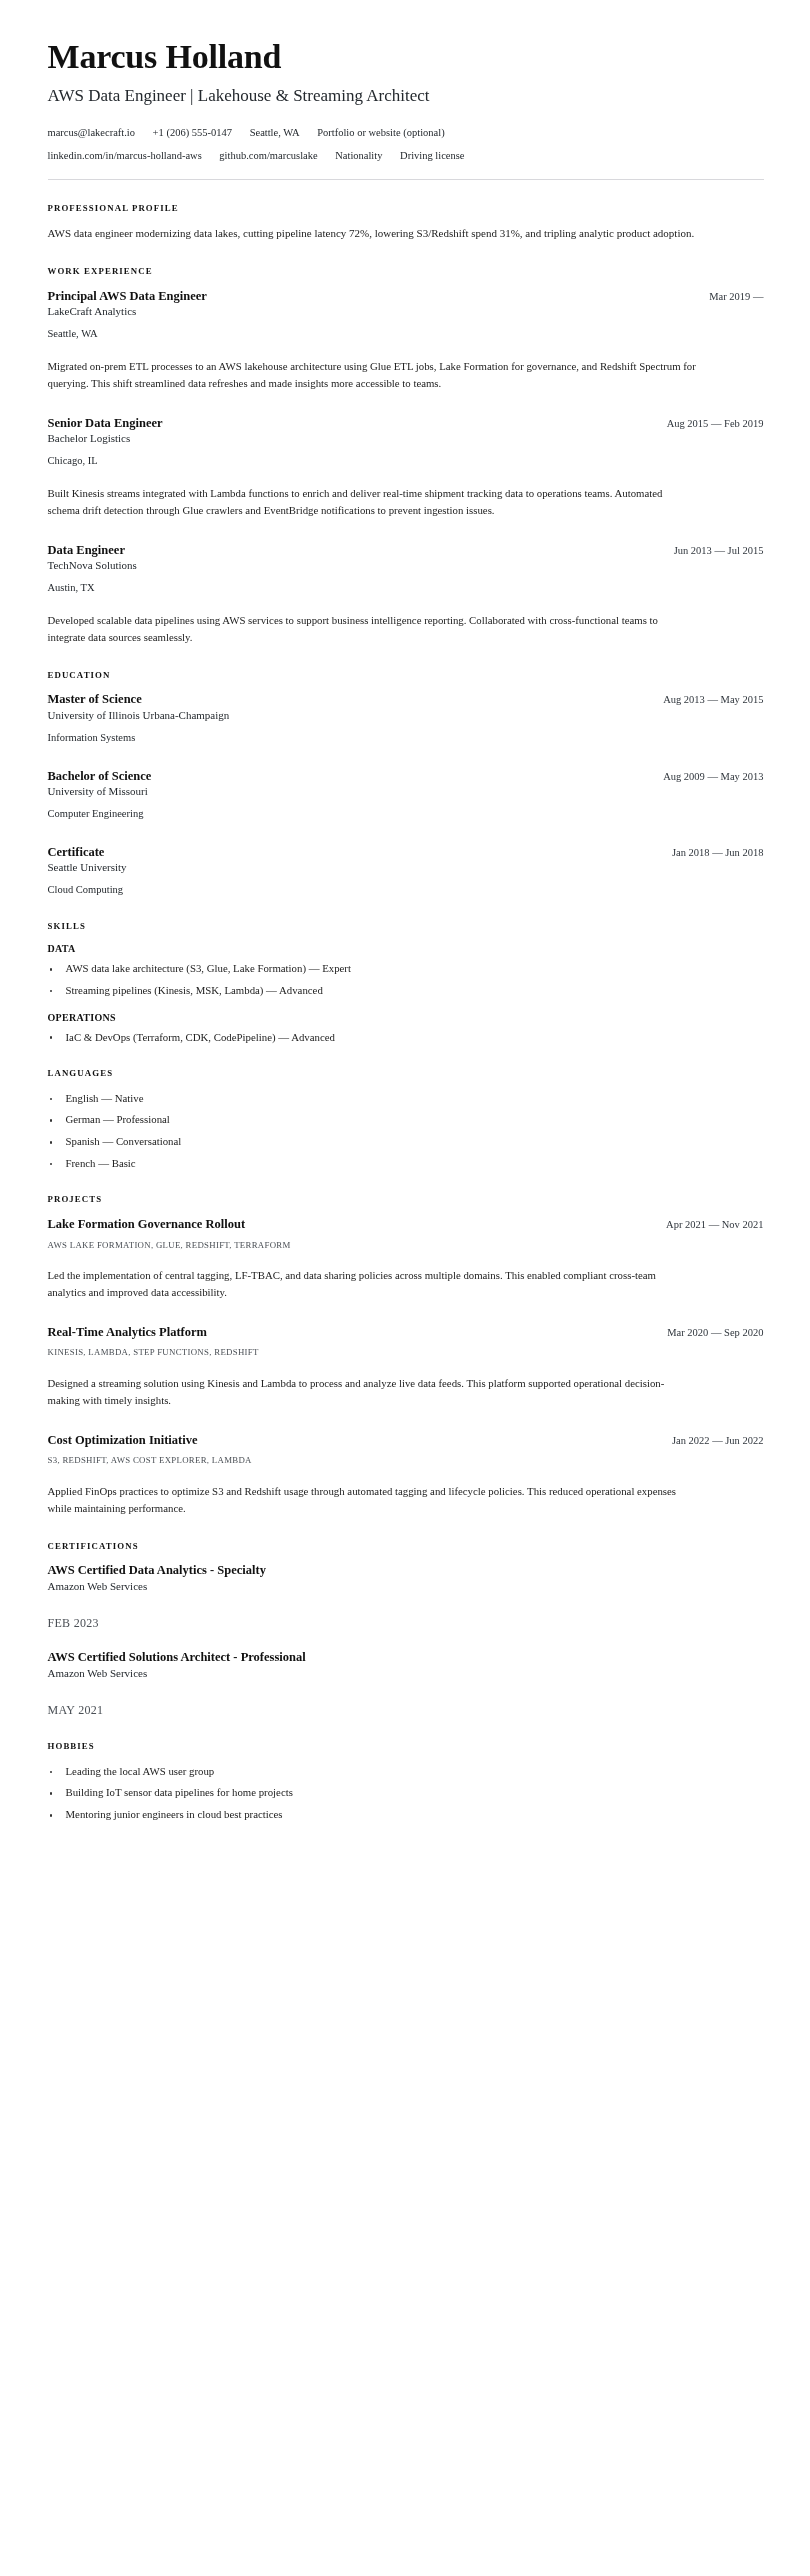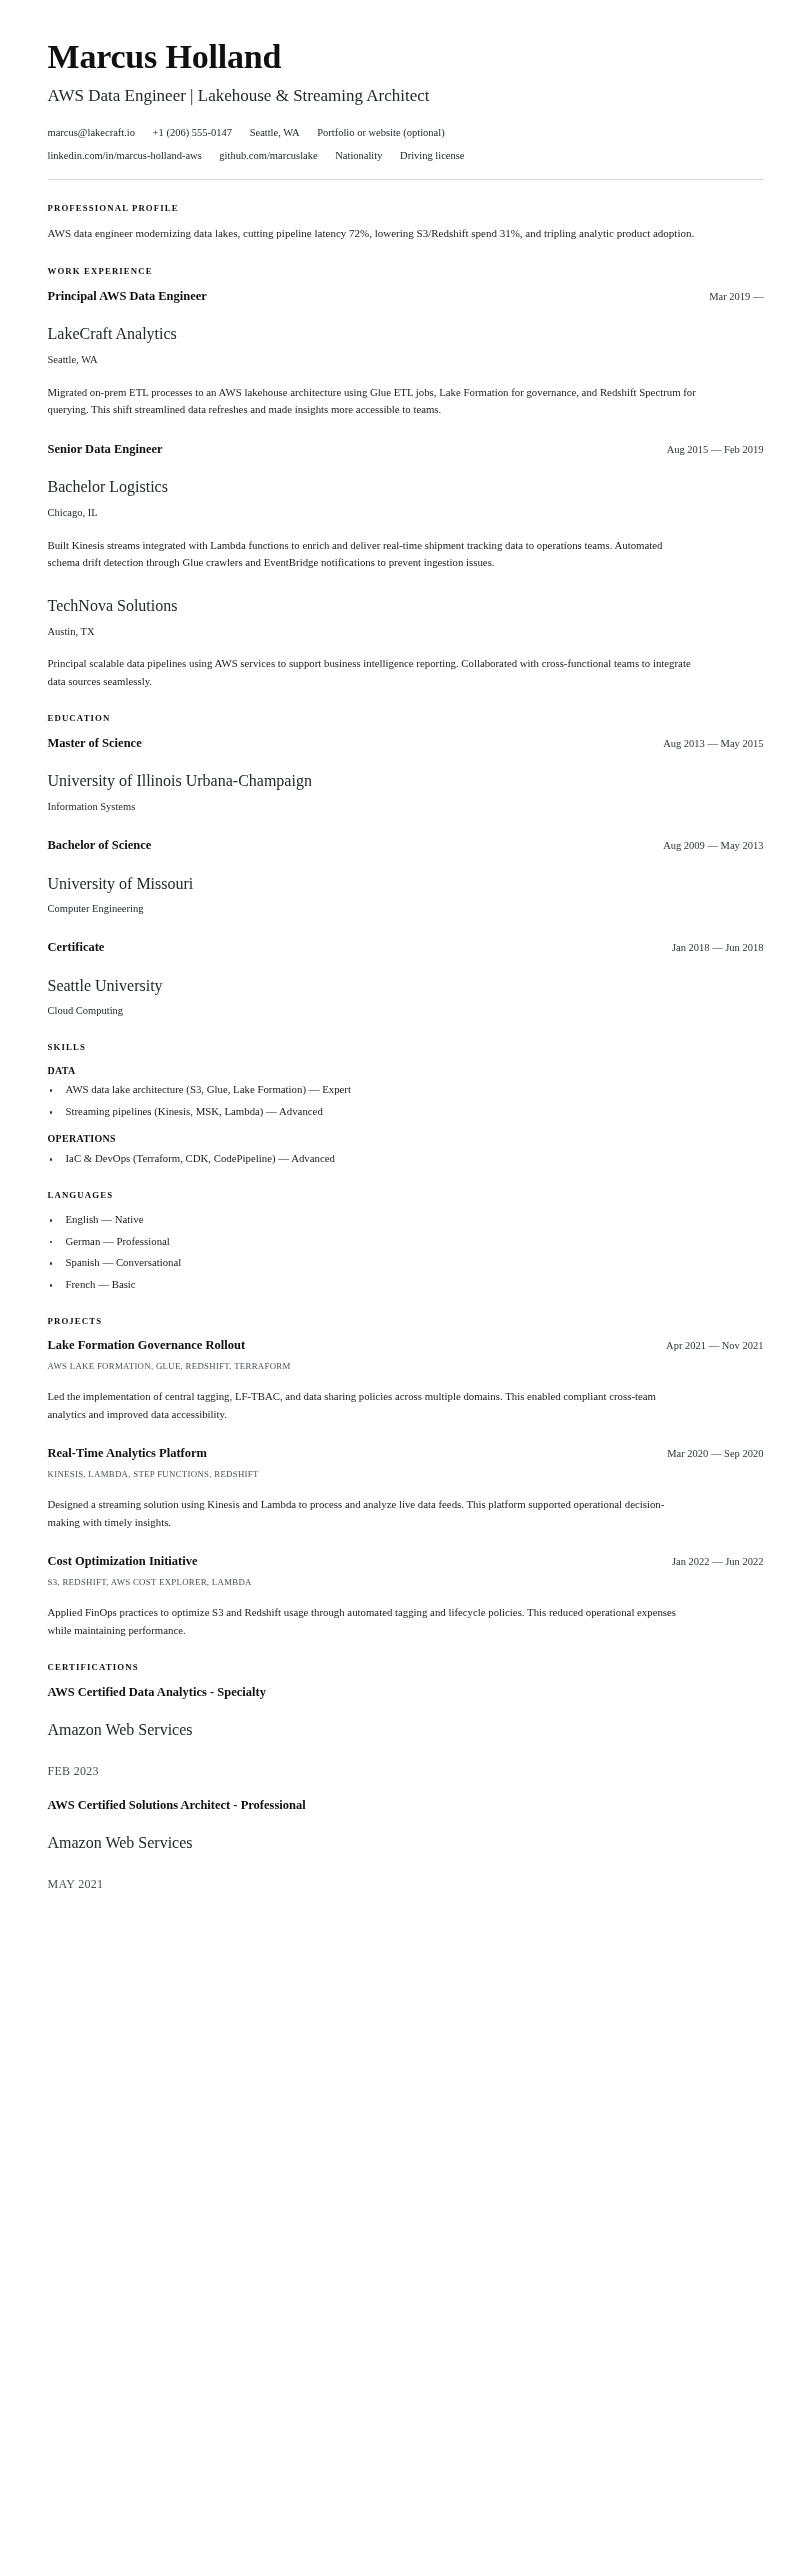--- a/index.html
+++ b/index.html
@@ -92,23 +92,23 @@
     margin: 0;
   }
   .entry-date {
     font-size: 10.5px;
     color: #30363d;
     white-space: nowrap;
     text-align: right;
     line-height: 1.3;
   }
   .entry-sub {
-    font-size: 16px;
+    font-size: 11px;
     color: #24292e;
-    margin-top: 19px;
+    margin-top: 0;
     line-height: 1.4;
   }
   .entry-meta {
     font-size: 10.5px;
     color: #24292e;
     margin-top: 7.4px;
     line-height: 1.4;
   }
   .entry-desc {
     font-size: 10.8px;
@@ -216,23 +216,27 @@
         <div class="entry">
           <div class="entry-head">
             <div class="entry-title">Senior Data Engineer</div>
             <div class="entry-date">Aug 2015 — Feb 2019</div>
           </div>
           <div class="entry-sub">Bachelor Logistics</div>
           <div class="entry-meta">Chicago, IL</div>
           <div class="entry-desc">Built Kinesis streams integrated with Lambda functions to enrich and deliver real-time shipment tracking data to operations teams. Automated schema drift detection through Glue crawlers and EventBridge notifications to prevent ingestion issues.</div>
         </div>
         <div class="entry">
+          <div class="entry-head">
+            <div class="entry-title">Data Engineer</div>
+            <div class="entry-date">Jun 2013 — Jul 2015</div>
+          </div>
           <div class="entry-sub">TechNova Solutions</div>
           <div class="entry-meta">Austin, TX</div>
-          <div class="entry-desc">Principal scalable data pipelines using AWS services to support business intelligence reporting. Collaborated with cross-functional teams to integrate data sources seamlessly.</div>
+          <div class="entry-desc">Developed scalable data pipelines using AWS services to support business intelligence reporting. Collaborated with cross-functional teams to integrate data sources seamlessly.</div>
         </div>
       </div>
   </section>
 
   <section class="section">
     <h2 class="section-title">Education</h2>
     <div id="education-list">
         <div class="entry">
           <div class="entry-head">
             <div class="entry-title">Master of Science</div>
@@ -328,15 +332,23 @@
           <div class="cert-date">Feb 2023</div>
         </div>
         <div class="cert-entry">
           <div class="entry-title">AWS Certified Solutions Architect - Professional</div>
           <div class="entry-sub">Amazon Web Services</div>
           <div class="cert-date">May 2021</div>
         </div>
       </div>
   </section>
 
+  <section class="section">
+    <h2 class="section-title">Hobbies</h2>
+    <ul class="bullets" id="hobbies-list">
+        <li>Leading the local AWS user group</li>
+        <li>Building IoT sensor data pipelines for home projects</li>
+        <li>Mentoring junior engineers in cloud best practices</li>
+      </ul>
+  </section>
 
 </div>
 
 
 </body></html>

